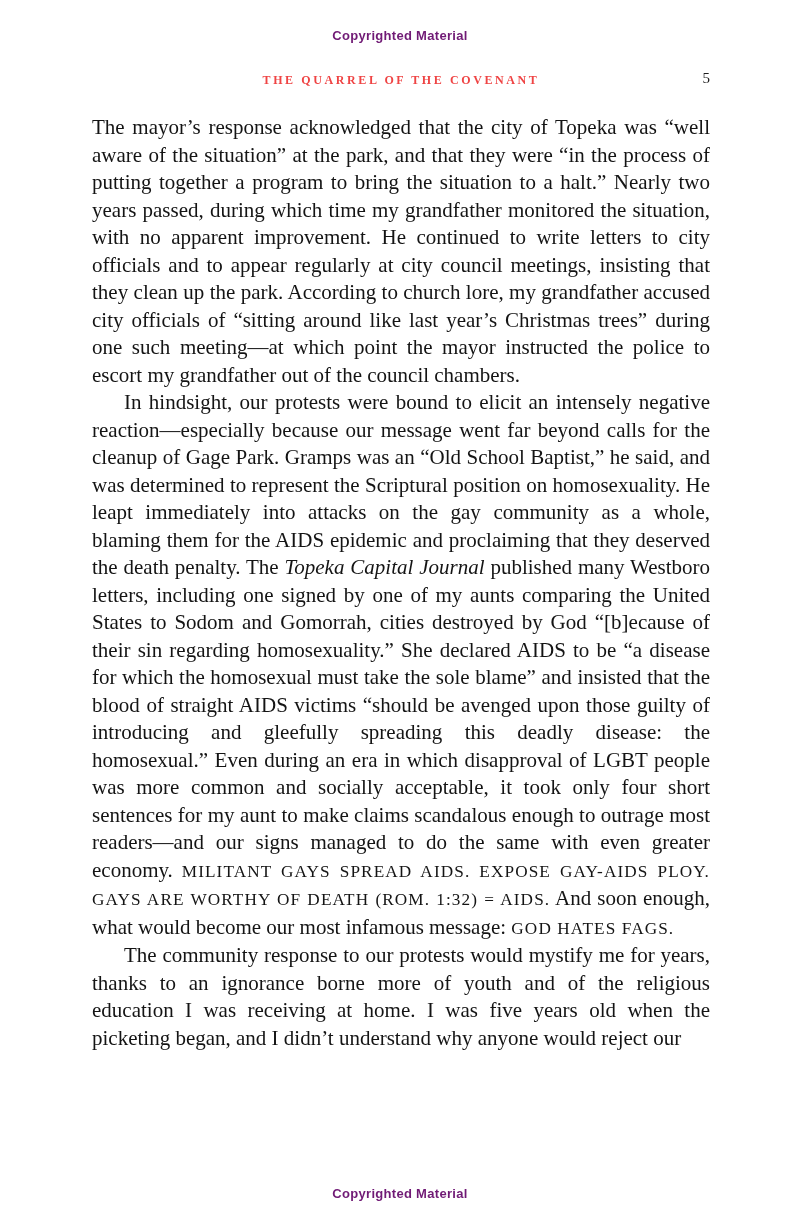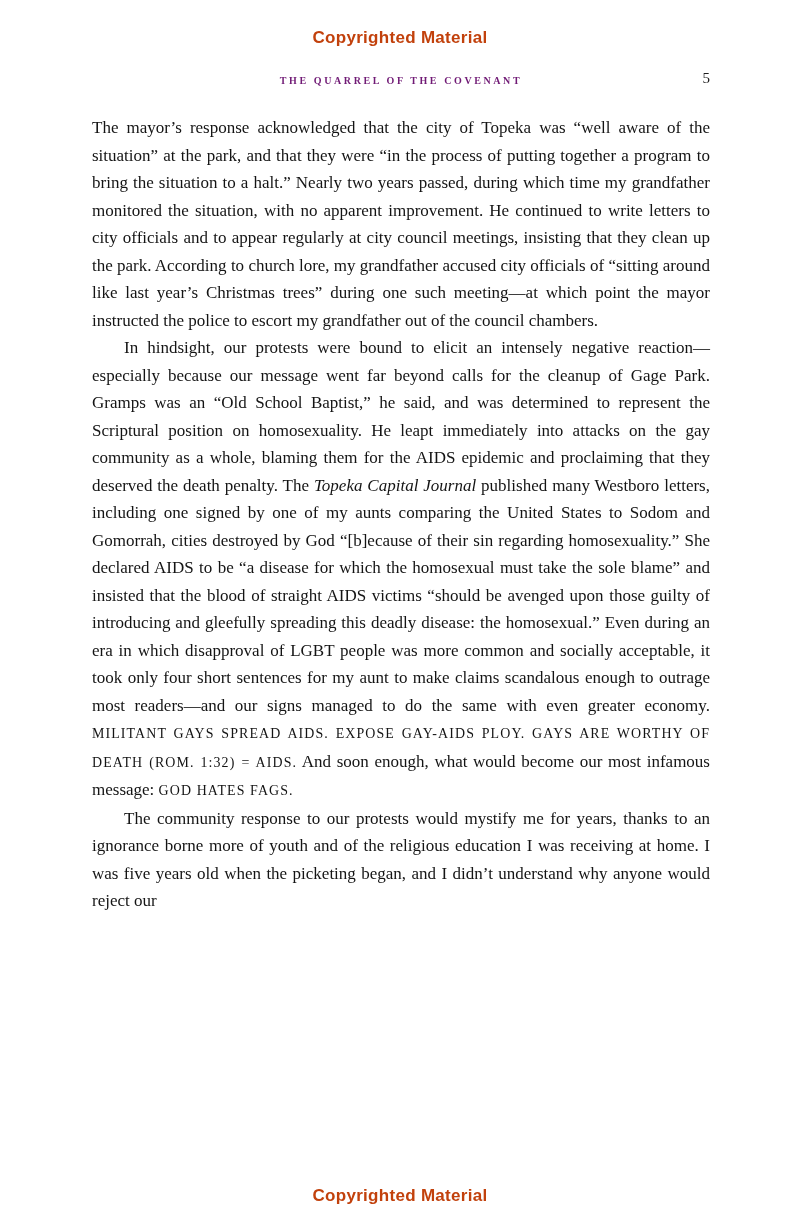--- a/index.html
+++ b/index.html
@@ -16,54 +16,54 @@
     color: #141414;
     overflow: hidden;
   }
   .notice {
     position: absolute;
     left: 0;
     width: 100%;
     text-align: center;
     font-family: "Liberation Sans", sans-serif;
     font-weight: bold;
-    font-size: 17px;
+    font-size: 13px;
     letter-spacing: 0.3px;
-    color: #c2410c;
+    color: #701a75;
   }
   .notice.top { top: 28px; }
   .notice.bottom { top: 1186px; }
   .running-header {
     position: absolute;
     top: 70px;
     left: 92px;
     width: 618px;
     text-align: center;
   }
   .header-title {
-    font-size: 10px;
+    font-size: 12px;
     font-weight: bold;
     letter-spacing: 2.6px;
-    color: #701a75;
+    color: #ef4444;
   }
   .page-number {
     position: absolute;
     right: 0;
     top: 0;
     font-size: 15px;
     font-weight: normal;
     letter-spacing: 0;
     color: #1c1c1c;
   }
   .body-text {
     position: absolute;
     top: 114px;
     left: 92px;
     width: 618px;
-    font-size: 17px;
+    font-size: 21px;
     line-height: 27.5px;
     text-align: justify;
   }
   .para {
     margin: 0;
     padding: 0;
   }
   .para.indent {
     text-indent: 32px;
   }

